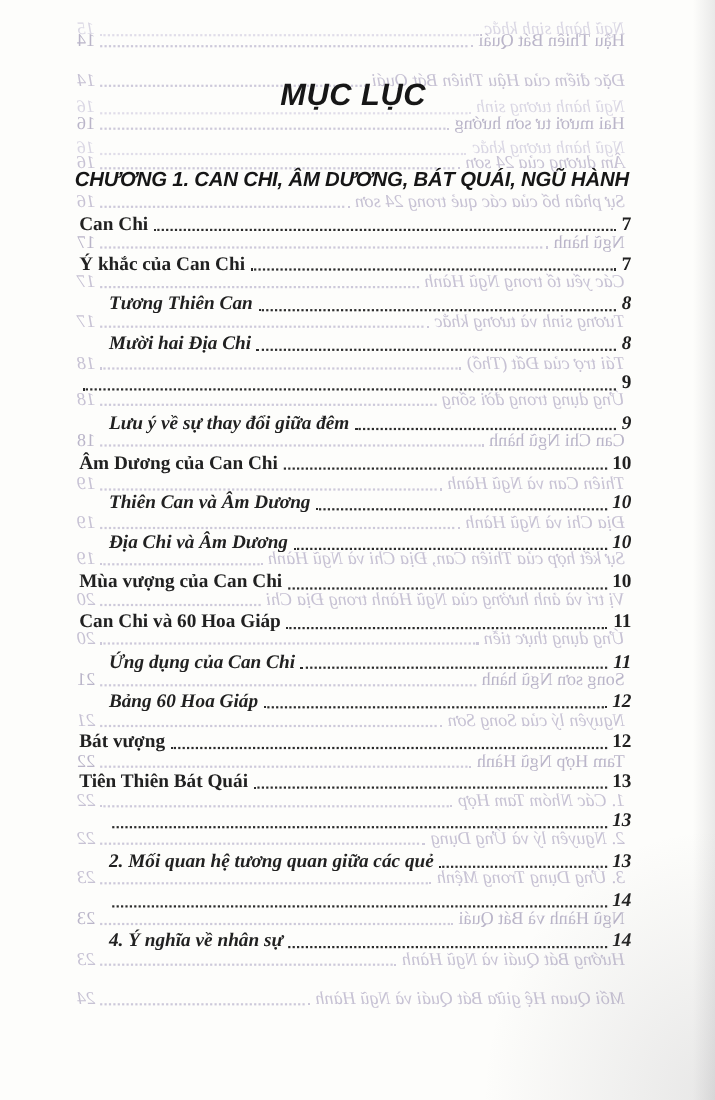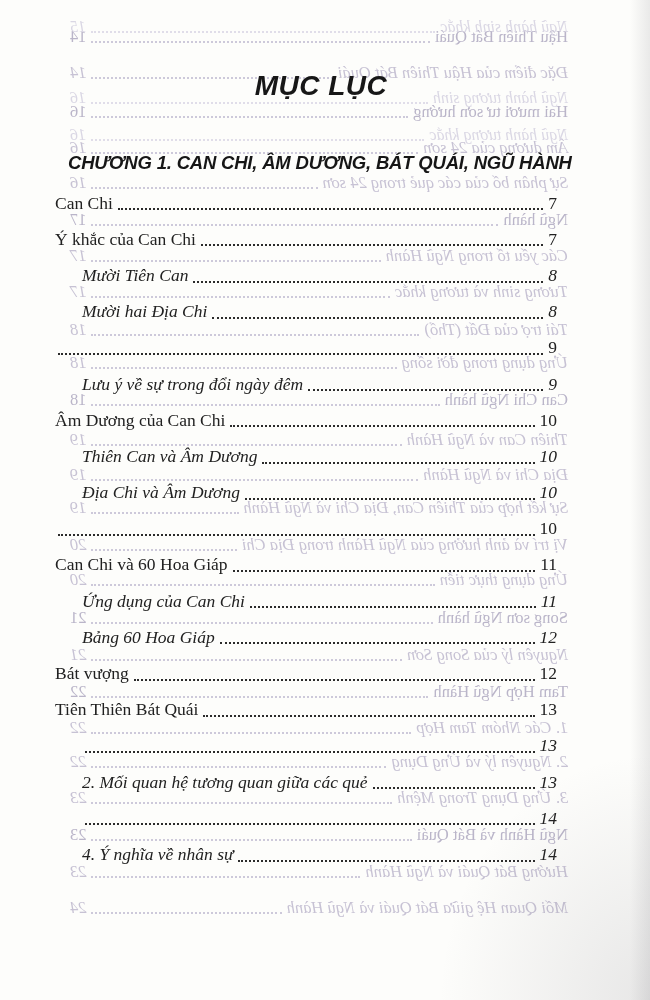--- a/index.html
+++ b/index.html
@@ -48,21 +48,21 @@
     font-size:28px;line-height:40px;letter-spacing:0.5px;
     color:#171717;
   }
   .chapter{
     position:absolute;top:150px;left:68px;width:525px;margin:0;
     font-family:"Liberation Sans","DejaVu Sans",sans-serif;
     font-style:italic;font-weight:bold;
     font-size:18.5px;line-height:26px;letter-spacing:-0.2px;
     color:#161616;
   }
-  .toc{position:absolute;top:185px;left:55px;width:502px;}
+  .toc{position:absolute;top:185px;left:72px;width:502px;font-weight:bold;}
   .toc-row{
     display:flex;align-items:center;height:36.2px;
     font-size:17.5px;color:#212121;
   }
   .toc-row.sub{padding-left:27px;font-style:italic;}
   .lbl{white-space:nowrap;padding-right:2px;}
   .leader{
     flex:1;align-self:flex-end;
     border-bottom:2px dotted #2b2b2b;
     margin:0 3px 11px 3px;min-width:14px;
@@ -226,54 +226,55 @@
         <span class="lbl">Can Chi</span>
         <span class="leader"></span>
         <span class="pg">7</span>
       </div>
       <div class="toc-row">
         <span class="lbl">Ý khắc của Can Chi</span>
         <span class="leader"></span>
         <span class="pg">7</span>
       </div>
       <div class="toc-row sub">
-        <span class="lbl">Mười Tiên Can</span>
+        <span class="lbl">Tương Thiên Can</span>
         <span class="leader"></span>
         <span class="pg">8</span>
       </div>
       <div class="toc-row sub">
         <span class="lbl">Mười hai Địa Chi</span>
         <span class="leader"></span>
         <span class="pg">8</span>
       </div>
       <div class="toc-row">
         <span class="leader"></span>
         <span class="pg">9</span>
       </div>
       <div class="toc-row sub">
-        <span class="lbl">Lưu ý về sự trong đổi ngày đêm</span>
+        <span class="lbl">Lưu ý về sự thay đổi giữa đêm</span>
         <span class="leader"></span>
         <span class="pg">9</span>
       </div>
       <div class="toc-row">
         <span class="lbl">Âm Dương của Can Chi</span>
         <span class="leader"></span>
         <span class="pg">10</span>
       </div>
       <div class="toc-row sub">
         <span class="lbl">Thiên Can và Âm Dương</span>
         <span class="leader"></span>
         <span class="pg">10</span>
       </div>
       <div class="toc-row sub">
         <span class="lbl">Địa Chi và Âm Dương</span>
         <span class="leader"></span>
         <span class="pg">10</span>
       </div>
       <div class="toc-row">
+        <span class="lbl">Mùa vượng của Can Chi</span>
         <span class="leader"></span>
         <span class="pg">10</span>
       </div>
       <div class="toc-row">
         <span class="lbl">Can Chi và 60 Hoa Giáp</span>
         <span class="leader"></span>
         <span class="pg">11</span>
       </div>
       <div class="toc-row sub">
         <span class="lbl">Ứng dụng của Can Chi</span>

